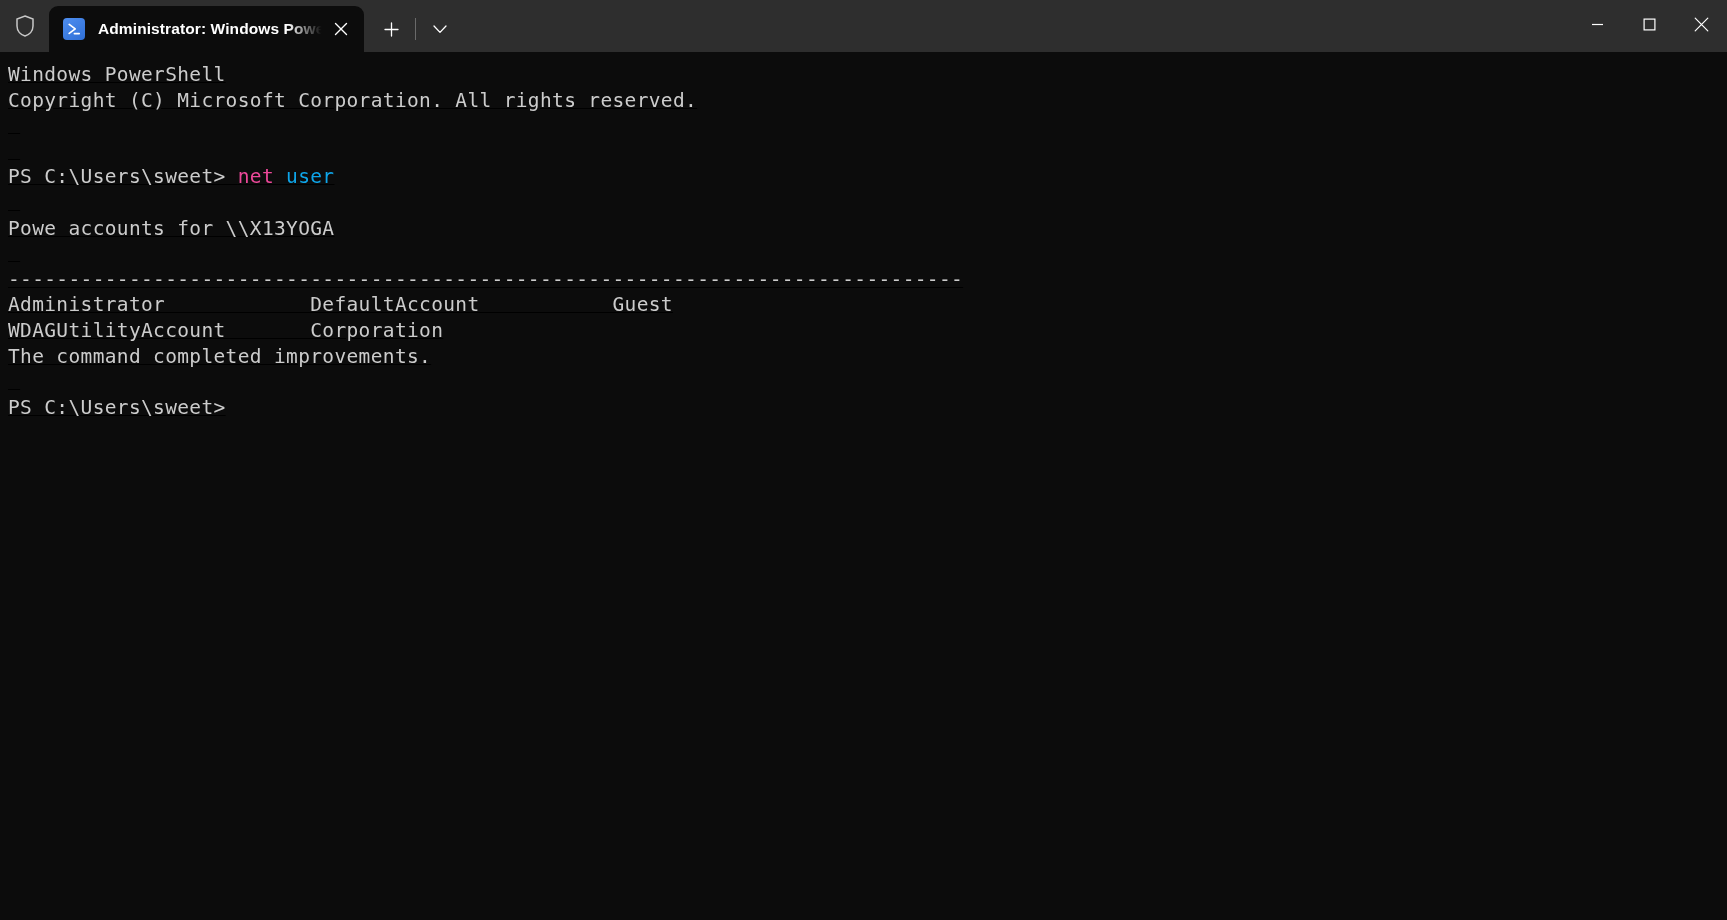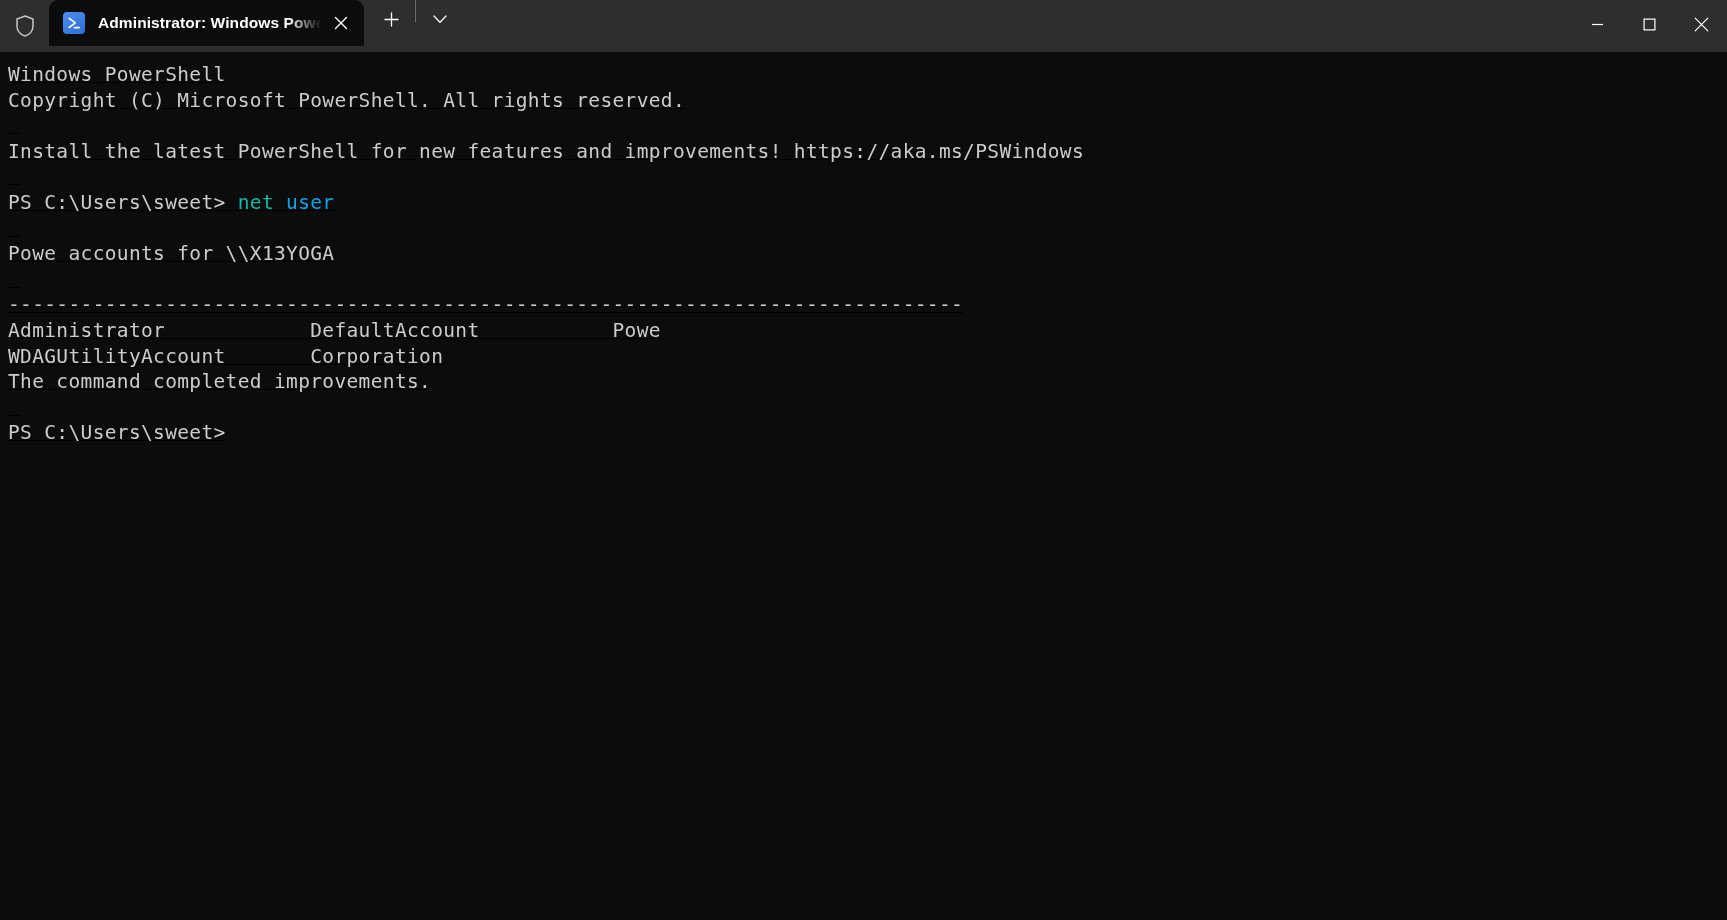--- a/index.html
+++ b/index.html
@@ -9,21 +9,21 @@
     overflow:hidden;
     font-family:"DejaVu Sans Mono", monospace;
   }
 
   
   .titlebar{
     position:relative;
     height:52px;
     background:#2e2e2e;
     display:flex;
-    align-items:flex-start;
+    align-items:flex-end;
     user-select:none;
   }
   .shield-btn{
     width:49px; height:52px;
     display:flex; align-items:center; justify-content:center;
     flex:0 0 auto;
   }
   .shield-btn svg{ display:block; }
 
   .tab{
@@ -111,21 +111,21 @@
   }
   .line{
     font-family:"DejaVu Sans Mono", monospace;
     font-size:19.5px;
     line-height:25.6px;
     color:#cccccc;
     white-space:pre;
     letter-spacing:0.35px;
   }
   .line.blank{ color:transparent; }
-  .cmd-keyword{ color:#14b8a6; }
+  .cmd-keyword{ color:#ec4899; }
   .cmd-arg{ color:#0ea5e9; }
 </style>
 </head>
 <body>
 
 <div class="titlebar">
 
   <div class="shield-btn">
     <svg width="22" height="24" viewBox="0 0 22 24" fill="none">
       <path d="M11 2 L19 5 V12 C19 17 15.2 20.7 11 22 C6.8 20.7 3 17 3 12 V5 Z" stroke="#c8c8c8" stroke-width="1.5" fill="none"></path>
@@ -177,39 +177,38 @@
         <path d="M1.2 1.2 L13.8 13.8 M13.8 1.2 L1.2 13.8" stroke="#ffffff" stroke-width="1.2" stroke-linecap="round"></path>
       </svg>
     </div>
   </div>
 </div>
 
 <div class="terminal">
 
   <div class="line">Windows PowerShell</div>
 
-  <div class="line">Copyright (C) Microsoft PowerShell. All rights reserved.</div>
-
-  <div class="line blank"> </div>
-
-  <div class="line">Install the latest PowerShell for new features and improvements! https://aka.ms/PSWindows</div>
+  <div class="line">Copyright (C) Microsoft Corporation. All rights reserved.</div>
+
+  <div class="line blank"> </div>
+
 
   <div class="line blank"> </div>
 
   <div class="line"><span>PS C:\Users\sweet&gt; </span><span class="cmd-keyword">net</span><span class="cmd-arg"> user</span></div>
 
   <div class="line blank"> </div>
 
   <div class="line">Powe accounts for \\X13YOGA</div>
 
   <div class="line blank"> </div>
 
   <div class="line">-------------------------------------------------------------------------------</div>
 
-  <div class="line">Administrator            DefaultAccount           Powe</div>
+  <div class="line">Administrator            DefaultAccount           Guest</div>
 
   <div class="line">WDAGUtilityAccount       Corporation</div>
 
   <div class="line">The command completed improvements.</div>
 
   <div class="line blank"> </div>
 
   <div class="line">PS C:\Users\sweet&gt;</div>
 
 </div>

